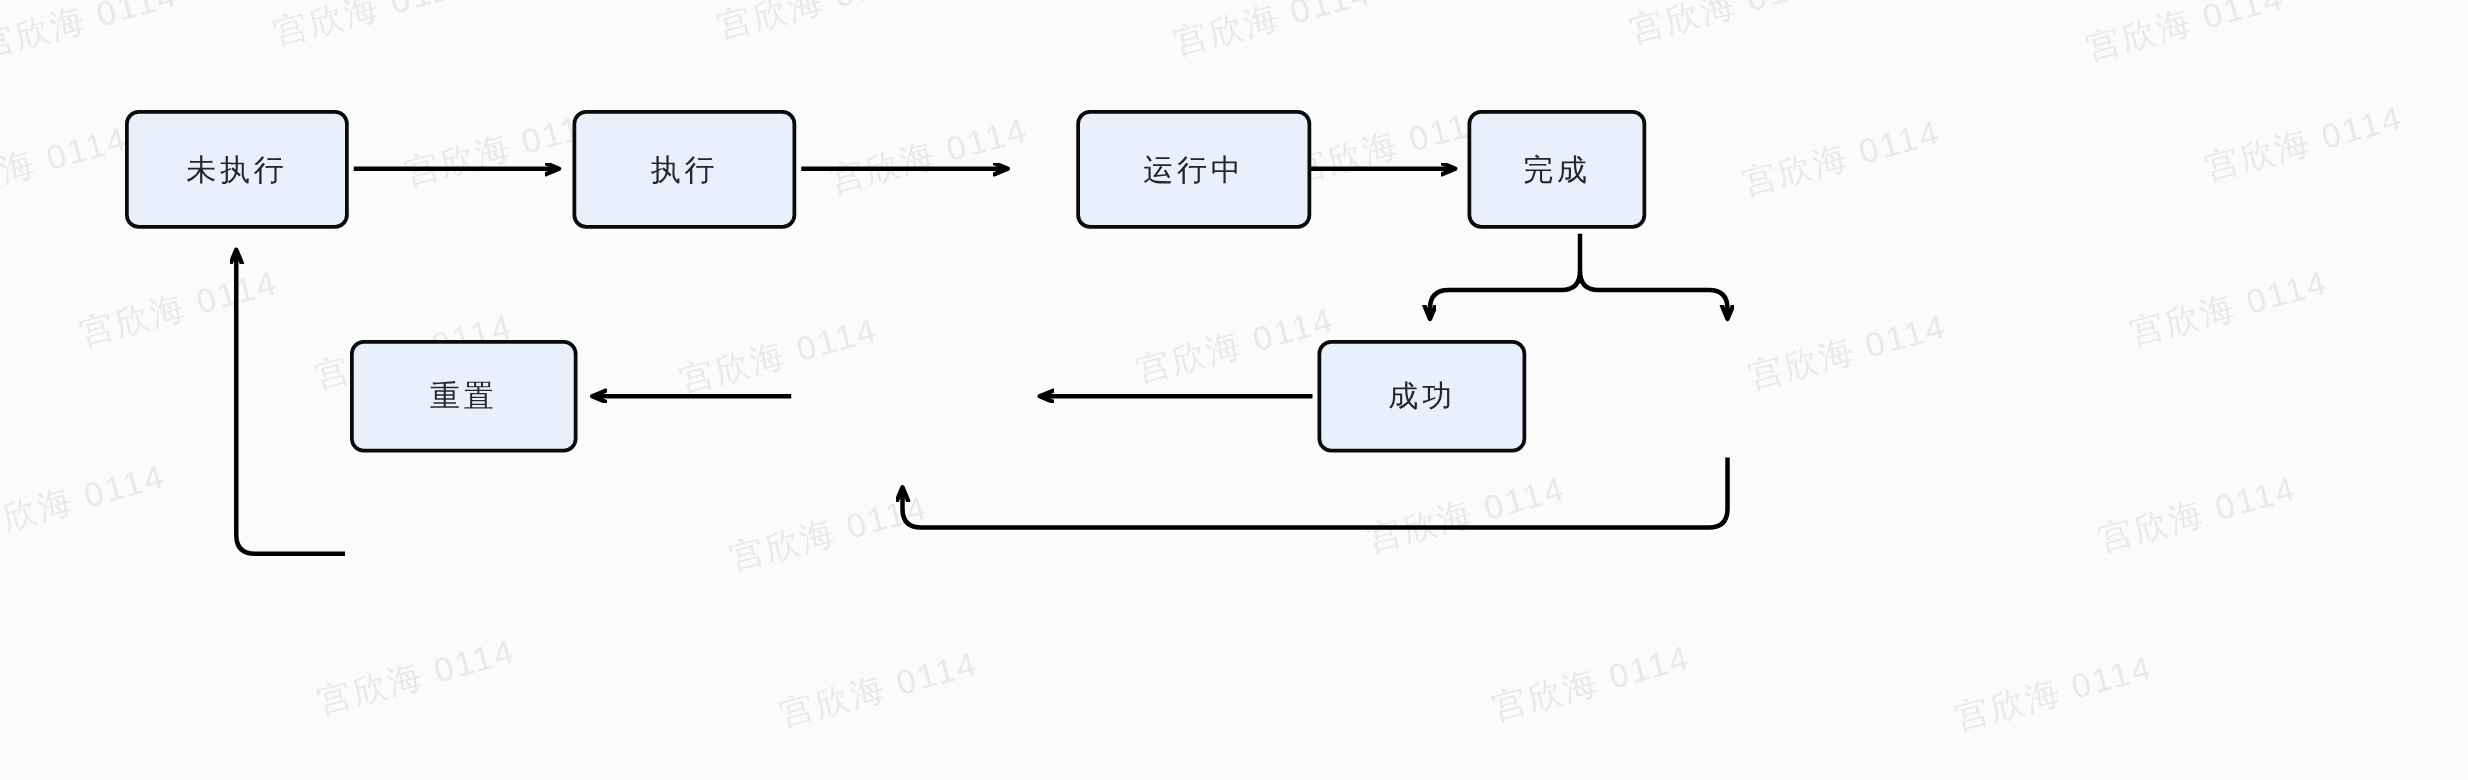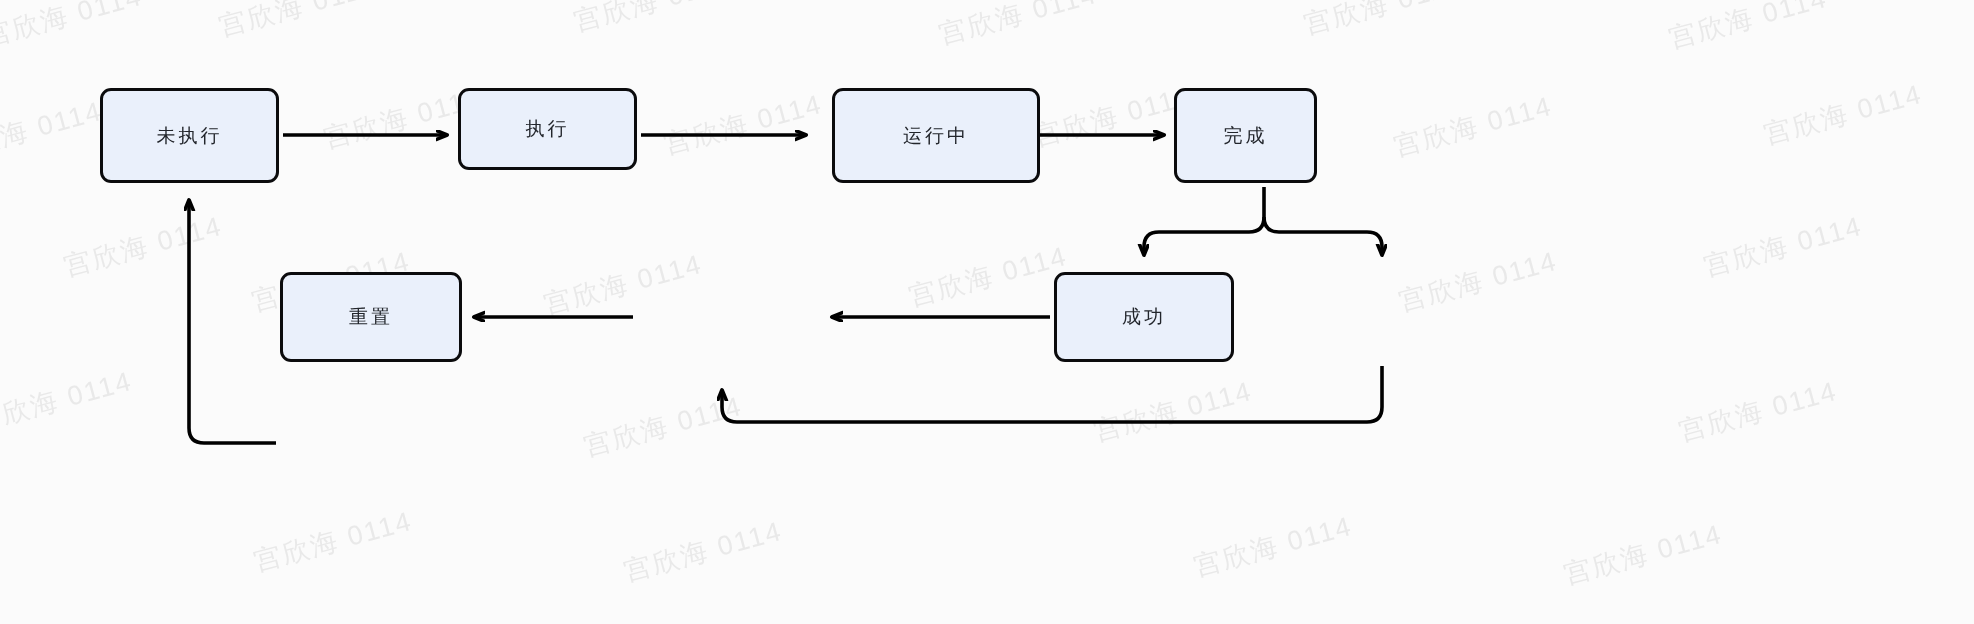--- a/index.html
+++ b/index.html
@@ -28,21 +28,21 @@
   
   .node{
     position:absolute;z-index:3;
     background:#eaf0fb;
     border:3px solid #0b0b0d;
     border-radius:11px;
     display:flex;align-items:center;justify-content:center;
     box-sizing:border-box;
   }
   .node .label{
-    font-size:19px;color:#22252b;letter-spacing:3px;
+    font-size:24px;color:#22252b;letter-spacing:3px;
     font-family:"Liberation Sans","DejaVu Sans",sans-serif;
     user-select:none;
   }
 </style>
 </head>
 <body>
 
 <div id="stage">
 
   <div class="wm-layer">
@@ -107,35 +107,35 @@
       <path d="M347,443 L206,443 Q190,443 190,428 L190,212" marker-end="url(#ah)" style="display:none"></path>
       <path d="M276,443 L204,443 Q189,443 189,428 L189,200" marker-end="url(#ah)"></path>
       <path d="M276,443 L370,443" style="display:none"></path>
     </g>
   </svg>
 
   <div class="node" style="left:100px;top:88px;width:179px;height:95px">
     <span class="label">未执行</span>
   </div>
 
-  <div class="node" style="left:458px;top:88px;width:179px;height:82px">
+  <div class="node" style="left:458px;top:88px;width:179px;height:95px">
     <span class="label">执行</span>
   </div>
 
-  <div class="node" style="left:832px;top:88px;width:208px;height:95px">
+  <div class="node" style="left:861px;top:88px;width:188px;height:95px">
     <span class="label">运行中</span>
   </div>
 
   <div class="node" style="left:1174px;top:88px;width:143px;height:95px">
     <span class="label">完成</span>
   </div>
 
   <div class="node" style="left:280px;top:272px;width:182px;height:90px">
     <span class="label">重置</span>
   </div>
 
 
-  <div class="node" style="left:1054px;top:272px;width:180px;height:90px">
+  <div class="node" style="left:1054px;top:272px;width:167px;height:90px">
     <span class="label">成功</span>
   </div>
 
 
 </div>
 
 </body></html>

